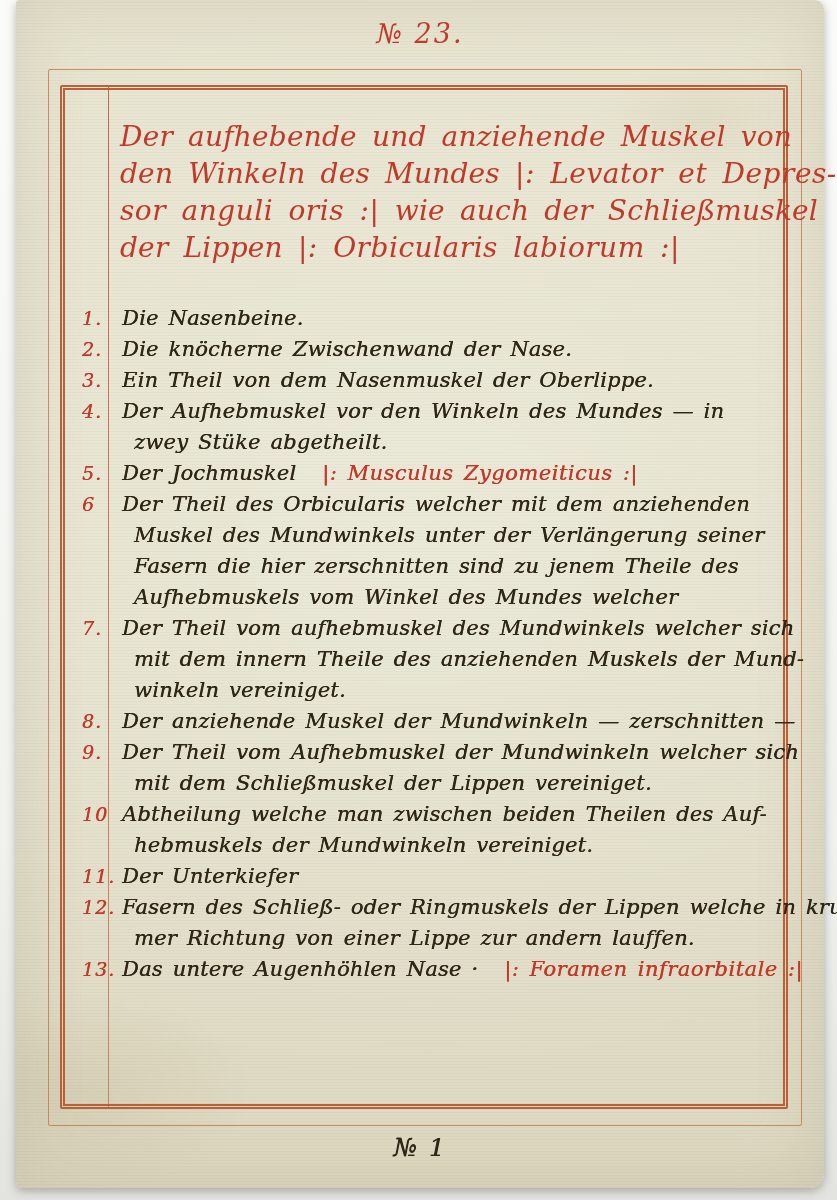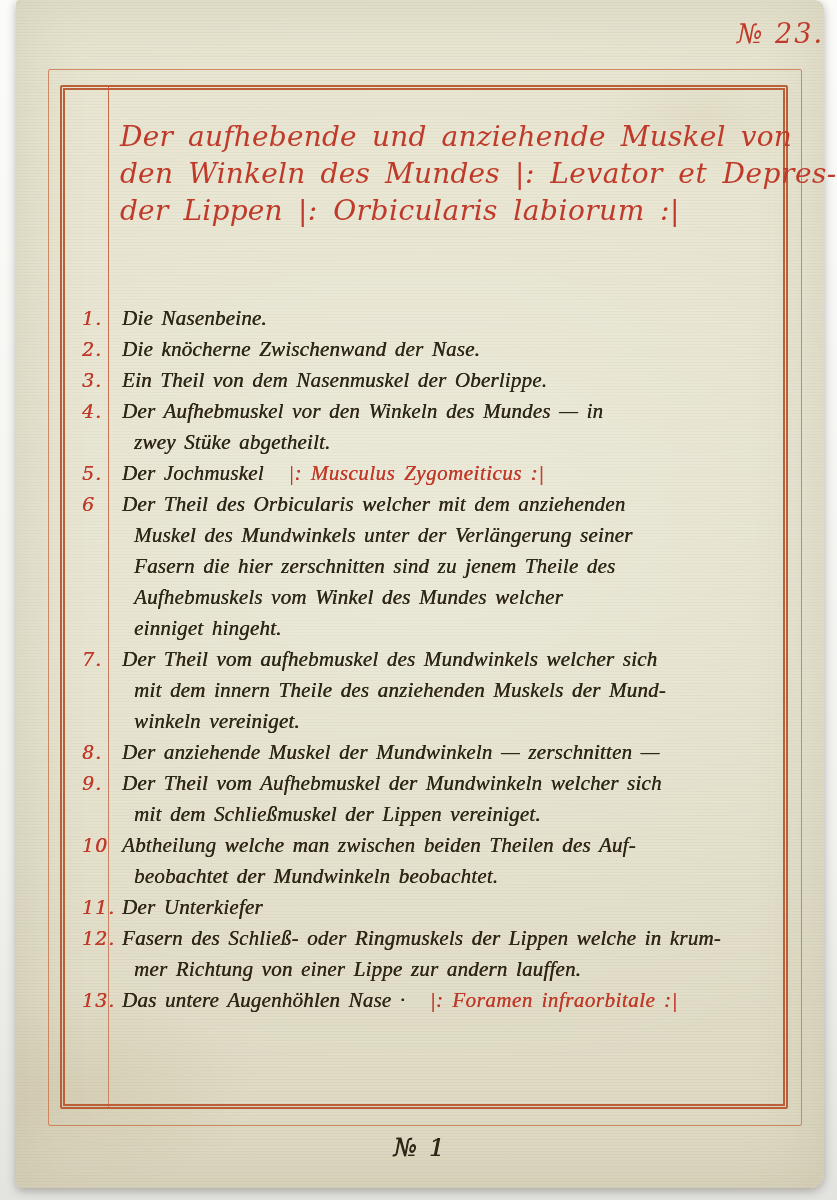--- a/index.html
+++ b/index.html
@@ -13,21 +13,21 @@
     background:
       radial-gradient(ellipse 160px 80px at 85% 10%, rgba(165,145,95,.10), transparent 70%),
       radial-gradient(ellipse 240px 140px at 8% 92%, rgba(150,132,88,.12), transparent 72%),
       radial-gradient(ellipse 900px 700px at 50% 45%, rgba(255,255,250,.25), transparent 80%),
       repeating-linear-gradient(0deg, rgba(95,90,62,.045) 0 1px, rgba(0,0,0,0) 1px 3px),
       linear-gradient(180deg,#e8e5d1 0%,#e4e1cc 55%,#ded9c2 100%);
     border-radius:3px 9px 14px 6px;
     box-shadow:0 3px 10px rgba(60,55,40,.35), inset 0 0 70px rgba(120,108,75,.16);
   }
   .pagenum-top{
-    position:absolute;top:18px;left:0;width:100%;text-align:right;
+    position:absolute;top:18px;left:0;width:100%;text-align:center;
     font-style:italic;font-size:27px;letter-spacing:2px;color:var(--red);
   }
   .frame-outer{
     position:absolute;left:32px;top:69px;right:22px;bottom:62px;
     border:1px solid rgba(200,115,70,.8);border-radius:2px;
   }
   .frame-inner{
     position:absolute;left:44px;top:85px;right:36px;bottom:79px;
     border:5px double var(--frame);border-radius:2px;
   }
@@ -48,40 +48,41 @@
     font-size:21px;line-height:31px;color:var(--ink);
     font-style:italic;word-spacing:3px;
   }
   .item{display:flex;align-items:flex-start;}
   .num{
     flex:0 0 50px;box-sizing:border-box;padding-left:10px;
     color:var(--red);font-size:19px;letter-spacing:1px;
     text-shadow:.3px 0 0 currentColor;
   }
   .itext{flex:1 1 auto;min-width:0;}
-  .line{white-space:nowrap;text-shadow:.35px 0 0 currentColor;font-family:Liberation Serif, serif;}
+  .line{white-space:nowrap;text-shadow:.35px 0 0 currentColor;}
   .line.cont{padding-left:12px;}
   .seg.red{color:var(--red);margin-left:16px;}
   .pagenum-bottom{
     position:absolute;bottom:26px;left:0;width:100%;text-align:center;
     font-style:italic;font-size:25px;letter-spacing:2px;color:var(--ink);
     text-shadow:.4px 0 0 currentColor;
   }
 </style>
 </head>
 <body style="--red: #c03a2a; --ink: #2e2616; --frame: #bb5f38;">
 
 <div class="paper">
   <div class="pagenum-top">№ 23.</div>
   <div class="frame-outer"></div>
   <div class="frame-inner"></div>
   <div class="margin-rule"></div>
   <div class="title-block">
       <div class="title-line"><span class="seg de">Der aufhebende und anziehende Muskel von</span></div>
       <div class="title-line"><span class="seg de">den Winkeln des Mundes </span><span class="seg la">|: Levator et Depres-</span></div>
+      <div class="title-line"><span class="seg la">sor anguli oris :| </span><span class="seg de">wie auch der Schließmuskel</span></div>
       <div class="title-line"><span class="seg de">der Lippen </span><span class="seg la">|: Orbicularis labiorum :|</span></div>
     </div>
   <div class="list">
       <div class="item">
         <div class="num">1.</div>
         <div class="itext">
           <div class="line"><span class="seg de">Die Nasenbeine.</span></div>
         </div>
       </div>
       <div class="item">
@@ -109,21 +110,20 @@
           <div class="line"><span class="seg de">Der Jochmuskel </span><span class="seg la red">|: Musculus Zygomeiticus :|</span></div>
         </div>
       </div>
       <div class="item">
         <div class="num">6</div>
         <div class="itext">
           <div class="line"><span class="seg de">Der Theil des Orbicularis welcher mit dem anziehenden</span></div>
           <div class="line cont"><span class="seg de">Muskel des Mundwinkels unter der Verlängerung seiner</span></div>
           <div class="line cont"><span class="seg de">Fasern die hier zerschnitten sind zu jenem Theile des</span></div>
           <div class="line cont"><span class="seg de">Aufhebmuskels vom Winkel des Mundes welcher</span></div>
-          <div class="line cont"><span class="seg de">einniget hingeht.</span></div>
         </div>
       </div>
       <div class="item">
         <div class="num">7.</div>
         <div class="itext">
           <div class="line"><span class="seg de">Der Theil vom aufhebmuskel des Mundwinkels welcher sich</span></div>
           <div class="line cont"><span class="seg de">mit dem innern Theile des anziehenden Muskels der Mund-</span></div>
           <div class="line cont"><span class="seg de">winkeln vereiniget.</span></div>
         </div>
       </div>
@@ -137,21 +137,21 @@
         <div class="num">9.</div>
         <div class="itext">
           <div class="line"><span class="seg de">Der Theil vom Aufhebmuskel der Mundwinkeln welcher sich</span></div>
           <div class="line cont"><span class="seg de">mit dem Schließmuskel der Lippen vereiniget.</span></div>
         </div>
       </div>
       <div class="item">
         <div class="num">10</div>
         <div class="itext">
           <div class="line"><span class="seg de">Abtheilung welche man zwischen beiden Theilen des Auf-</span></div>
-          <div class="line cont"><span class="seg de">beobachtet der Mundwinkeln beobachtet.</span></div>
+          <div class="line cont"><span class="seg de">hebmuskels der Mundwinkeln vereiniget.</span></div>
         </div>
       </div>
       <div class="item">
         <div class="num">11.</div>
         <div class="itext">
           <div class="line"><span class="seg de">Der Unterkiefer</span></div>
         </div>
       </div>
       <div class="item">
         <div class="num">12.</div>

